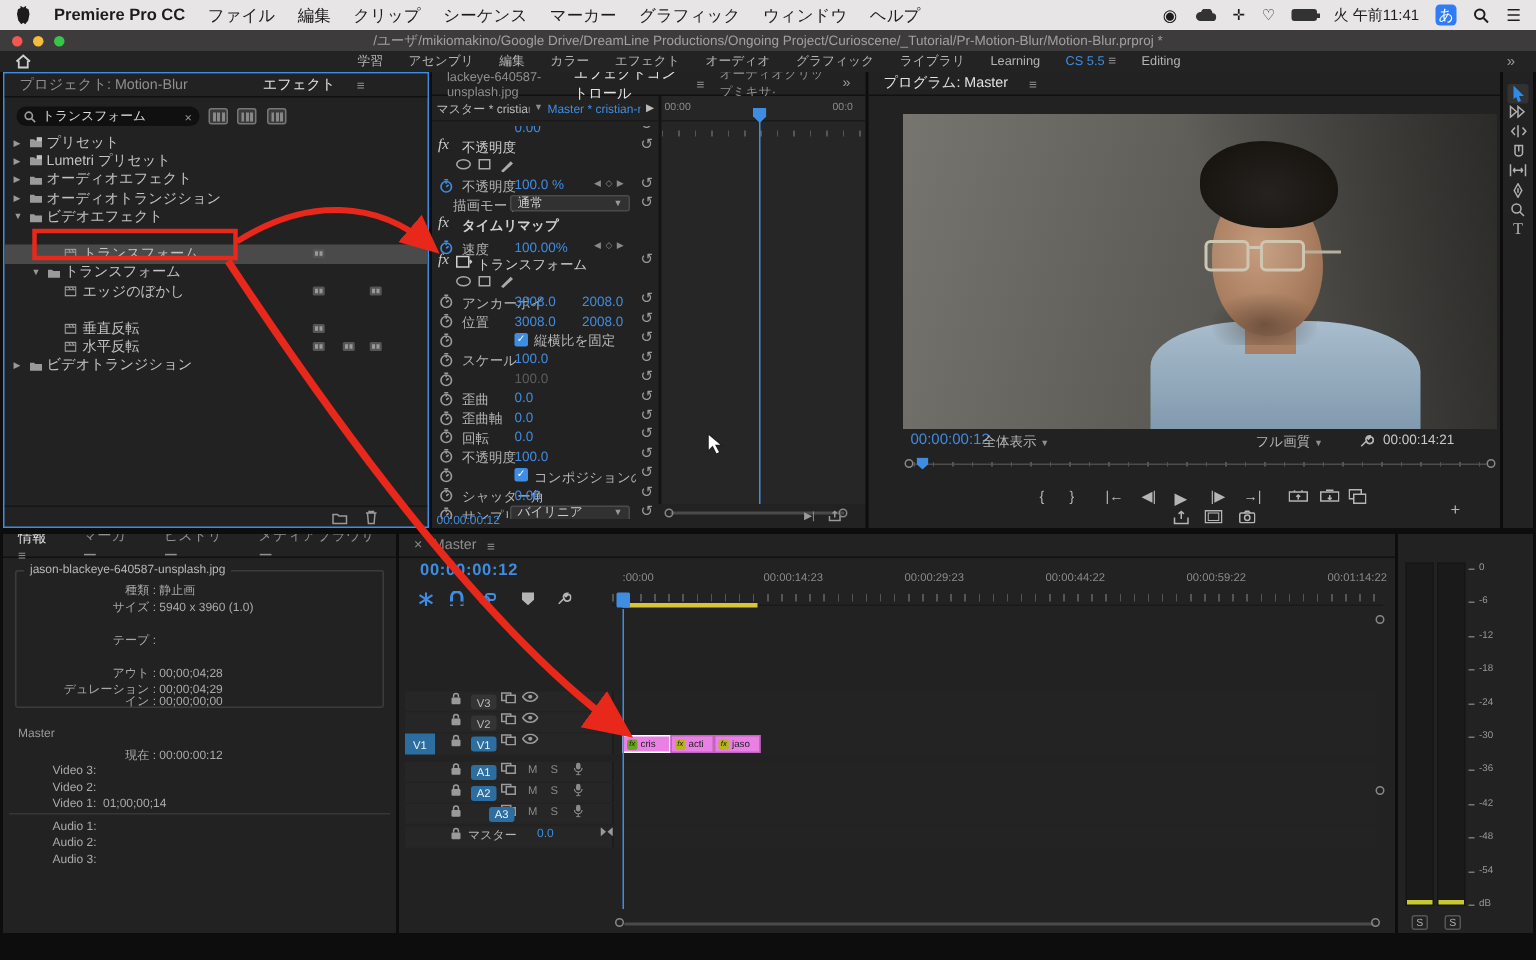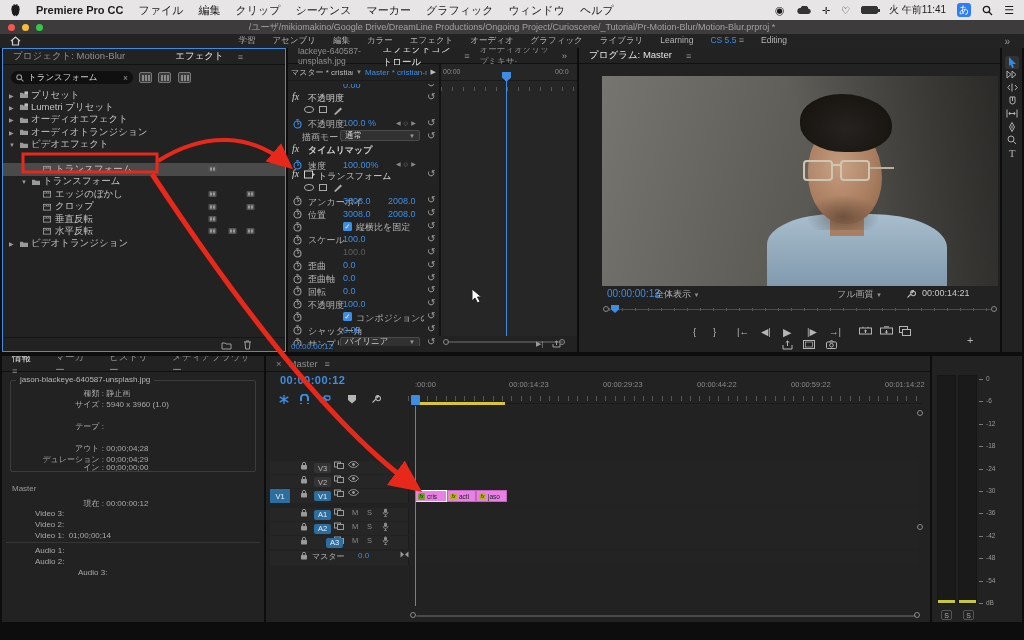--- a/index.html
+++ b/index.html
@@ -276,43 +276,20 @@
         <span class="tlabel" style="left:40px;">トランスフォーム</span>
       </div>
       <div class="trow" style="top: 99.2px;">
         <span class="ticon" style="left:40px;top:2px;">
           <svg width="8" height="8" viewBox="0 0 9 9">
             <rect x="0.5" y="1.5" width="8" height="6.5" fill="none" stroke="#9a9a9a"></rect>
             <path d="M1 3.5h7M3 1.5l1.4 2M5.5 1.5l1.4 2" stroke="#9a9a9a" stroke-width="0.8"></path>
           </svg>
         </span>
         <span class="tlabel" style="left:52px;">エッジのぼかし</span>
-        <span class="tbadge" style="left:205px;top:2px;">
-          <svg width="9" height="8" viewBox="0 0 9 8">
-            <rect x="0.5" y="1" width="8" height="6" rx="1" fill="#555"></rect>
-            <rect x="2" y="2.5" width="2" height="3" fill="#999"></rect>
-            <rect x="5" y="2.5" width="2" height="3" fill="#999"></rect>
-          </svg>
-        </span>
-        <span class="tbadge" style="left:243px;top:2px;">
-          <svg width="9" height="8" viewBox="0 0 9 8">
-            <rect x="0.5" y="1" width="8" height="6" rx="1" fill="#555"></rect>
-            <rect x="2" y="2.5" width="2" height="3" fill="#999"></rect>
-            <rect x="5" y="2.5" width="2" height="3" fill="#999"></rect>
-          </svg>
-        </span>
-      </div>
-      <div class="trow" style="top: 111.6px;">
-        <span class="ticon" style="left:40px;top:2px;">
-          <svg width="8" height="8" viewBox="0 0 9 9">
-            <rect x="0.5" y="1.5" width="8" height="6.5" fill="none" stroke="#9a9a9a"></rect>
-            <path d="M1 3.5h7M3 1.5l1.4 2M5.5 1.5l1.4 2" stroke="#9a9a9a" stroke-width="0.8"></path>
-          </svg>
-        </span>
-        <span class="tlabel" style="left:52px;">クロップ</span>
         <span class="tbadge" style="left:205px;top:2px;">
           <svg width="9" height="8" viewBox="0 0 9 8">
             <rect x="0.5" y="1" width="8" height="6" rx="1" fill="#555"></rect>
             <rect x="2" y="2.5" width="2" height="3" fill="#999"></rect>
             <rect x="5" y="2.5" width="2" height="3" fill="#999"></rect>
           </svg>
         </span>
         <span class="tbadge" style="left:243px;top:2px;">
           <svg width="9" height="8" viewBox="0 0 9 8">
             <rect x="0.5" y="1" width="8" height="6" rx="1" fill="#555"></rect>
@@ -772,21 +749,21 @@
     <div class="info-line" style="left: 10px; top: 76px; margin-top: 30px;"><span class="l">イン :</span> <span>00;00;00;00</span></div>
     <div class="info-line" style="left: 10px; top: 87px;"><span class="l">アウト :</span> <span>00;00;04;28</span></div>
     <div class="info-line" style="left: 10px; top: 98px;"><span class="l">デュレーション :</span> <span>00;00;04;29</span></div>
     <div class="info-line" style="left: 10px; top: 142px;"><span class="l">現在 :</span> <span>00:00:00:12</span></div>
     <div class="info-line" style="left: 33px; top: 153px;">Video 3:&nbsp; </div>
     <div class="info-line" style="left: 33px; top: 164px;">Video 2:&nbsp; </div>
     <div class="abs" style="left: 4px; top: 186px; width: 254px; height: 1px; background: rgb(54, 54, 54);"></div>
     <div class="info-line" style="left: 33px; top: 175px;">Video 1:&nbsp; 01;00;00;14</div>
     <div class="info-line" style="left: 33px; top: 190px;">Audio 1:&nbsp; </div>
     <div class="info-line" style="left: 33px; top: 201px;">Audio 2:&nbsp; </div>
-    <div class="info-line" style="left: 33px; top: 212px; margin-left: 43px;">Audio 3:&nbsp; </div>
+    <div class="info-line" style="left: 33px; top: 212px;">Audio 3:&nbsp; </div>
   </div>
 
 <div id="timeline" class="panel">
   <div class="tabbar" style="gap:7px;">
     <span style="color:#8a8a8a;">×</span>
     <span>Master</span>
     <span class="menu-glyph">≡</span>
   </div>
   <span id="tl-timecode">00:00:00:12</span>
   <div id="tl-toolbar">

